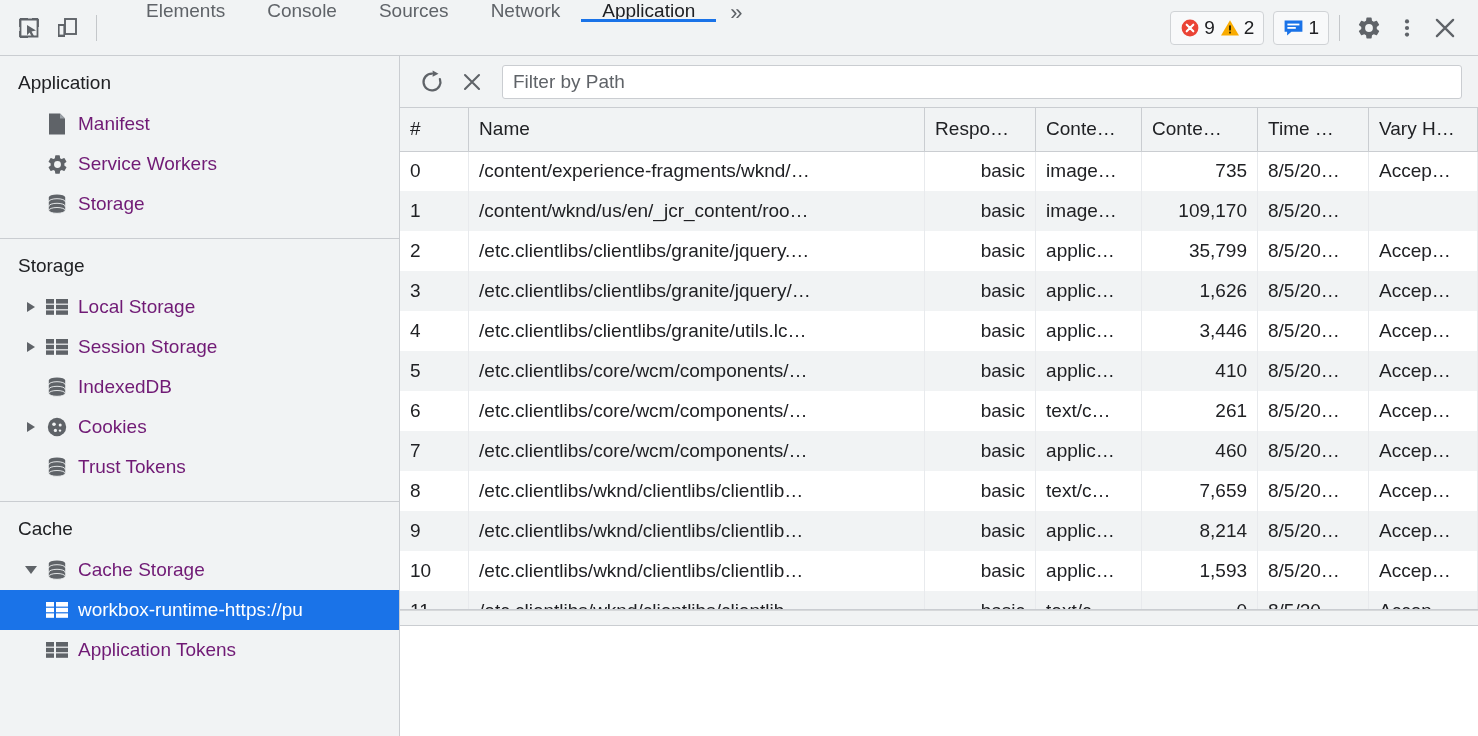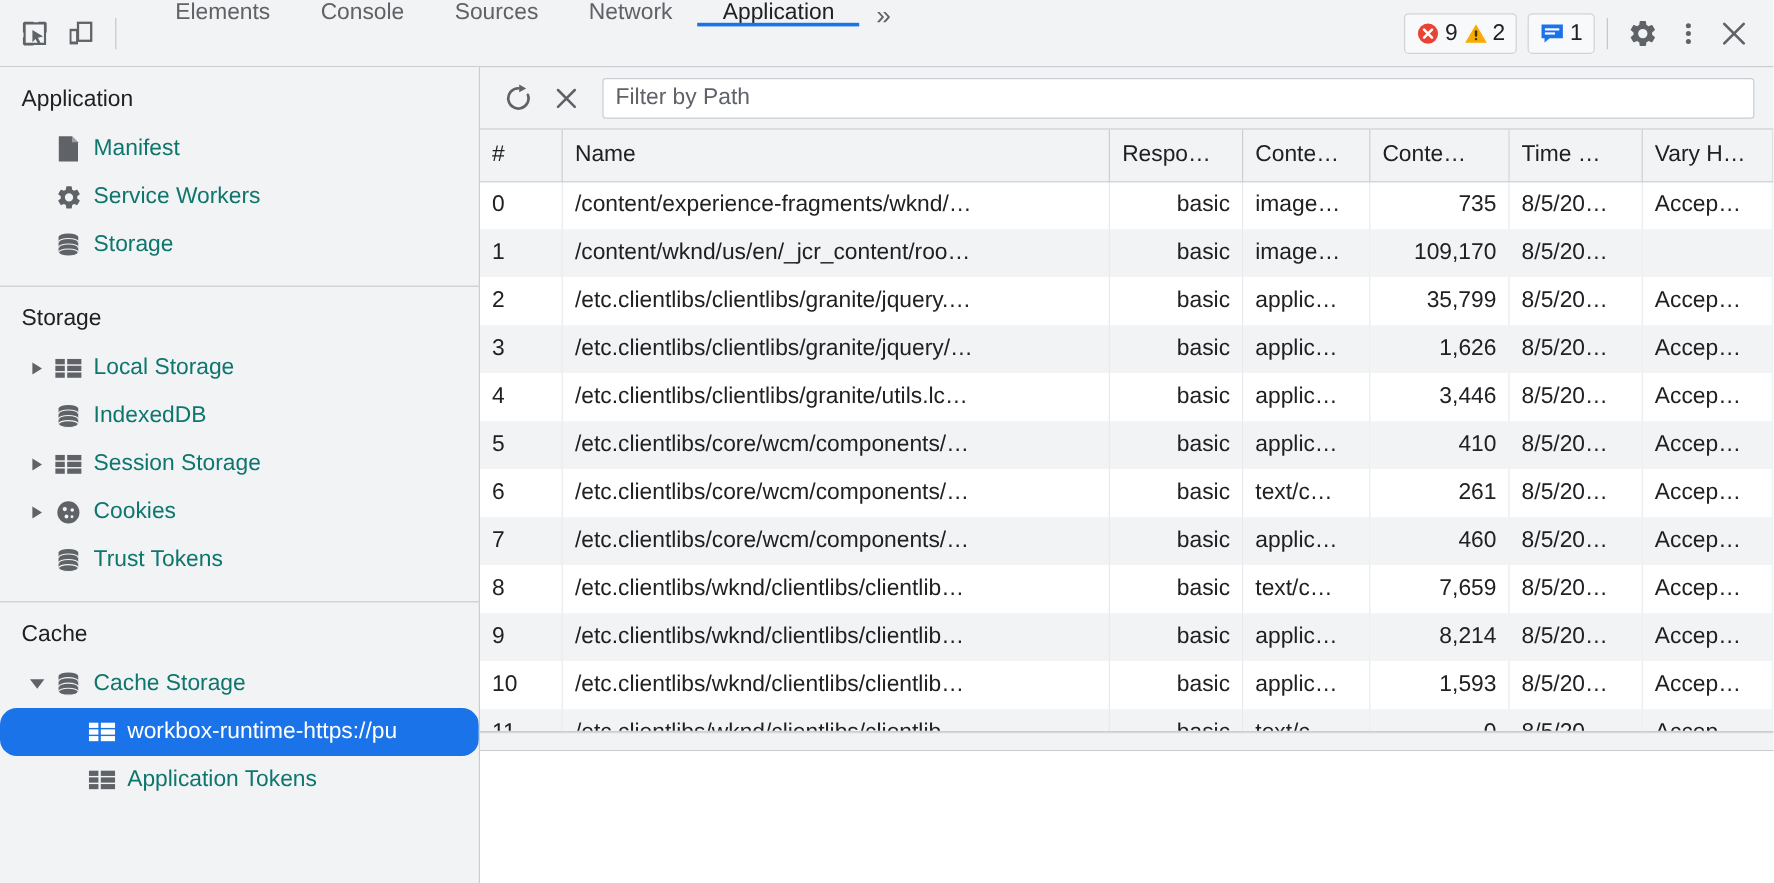--- a/index.html
+++ b/index.html
@@ -75,21 +75,21 @@
   }
   .side-section { border-bottom: 1px solid #cacdd1; padding: 12px 0 14px 0; }
   .side-section.last { border-bottom: none; }
   .section-title {
     font-size: 19px; color: #202124; padding: 4px 0 10px 18px;
   }
   .tree-row {
     display: flex; align-items: center;
     height: 40px;
     padding-left: 20px;
-    font-size: 19px; color: #0f766e;
+    font-size: 19px; color: #701a75;
     cursor: pointer;
     white-space: nowrap;
   }
   .tree-row.selected { background: #1a73e8; color: #ffffff; }
   .tw-arrow {
     width: 22px; flex: 0 0 22px; display: flex; align-items: center; justify-content: center;
     cursor: pointer;
   }
   .tw-arrow .tri {
     width: 0; height: 0;
@@ -102,21 +102,21 @@
     border-right: 6px solid transparent;
     border-top: 8px solid #5f6368;
     border-bottom: none;
   }
   .tw-spacer { width: 22px; flex: 0 0 22px; }
   .tw-icon {
     width: 30px; flex: 0 0 30px; display: flex; align-items: center; justify-content: center;
     margin-right: 6px;
   }
   .tree-row.indent1 { padding-left: 20px; }
-  .tree-row.indent2 { padding-left: 48px; border-radius: 14px; }
+  .tree-row.indent2 { padding-left: 20px; }
   .tree-label { overflow: hidden; }
 
   
   #cache-pane { flex: 1 1 auto; display: flex; flex-direction: column; min-width: 0; background:#fff; }
   #cache-toolbar {
     height: 52px; background: #f1f3f4;
     border-bottom: 1px solid #cacdd1;
     display: flex; align-items: center; padding: 0 12px;
   }
   .ct-btn {
@@ -319,50 +319,50 @@
               <rect x="0" y="5.8" width="8" height="4.4" fill="#5f6368"></rect>
               <rect x="10" y="5.8" width="12" height="4.4" fill="#5f6368"></rect>
               <rect x="0" y="11.4" width="8" height="4.4" fill="#5f6368"></rect>
               <rect x="10" y="11.4" width="12" height="4.4" fill="#5f6368"></rect>
             </svg>
         </span>
         <span class="tree-label">Local Storage</span>
       </div>
 
       <div class="tree-row indent1">
+        <span class="tw-arrow">
+            <span class="tri"></span>
+          </span>
+        <span class="tw-icon">
+          <svg width="22" height="16" viewBox="0 0 22 16">
+              <rect x="0" y="0" width="8" height="4.6" fill="#5f6368"></rect>
+              <rect x="10" y="0" width="12" height="4.6" fill="#5f6368"></rect>
+              <rect x="0" y="5.8" width="8" height="4.4" fill="#5f6368"></rect>
+              <rect x="10" y="5.8" width="12" height="4.4" fill="#5f6368"></rect>
+              <rect x="0" y="11.4" width="8" height="4.4" fill="#5f6368"></rect>
+              <rect x="10" y="11.4" width="12" height="4.4" fill="#5f6368"></rect>
+            </svg>
+        </span>
+        <span class="tree-label">Session Storage</span>
+      </div>
+
+      <div class="tree-row indent1">
         <span class="tw-spacer"></span>
         <span class="tw-icon">
           <svg width="22" height="22" viewBox="0 0 22 22">
               <ellipse cx="11" cy="4.4" rx="8.2" ry="2.9" fill="#5f6368"></ellipse>
               <rect x="2.8" y="4.4" width="16.4" height="4" fill="#5f6368"></rect>
               <ellipse cx="11" cy="8.6" rx="8.2" ry="2.9" fill="#5f6368" stroke="#f1f3f4" stroke-width="0.9"></ellipse>
               <rect x="2.8" y="9" width="16.4" height="4" fill="#5f6368"></rect>
               <ellipse cx="11" cy="13.2" rx="8.2" ry="2.9" fill="#5f6368" stroke="#f1f3f4" stroke-width="0.9"></ellipse>
               <rect x="2.8" y="13.6" width="16.4" height="3.6" fill="#5f6368"></rect>
               <ellipse cx="11" cy="17.4" rx="8.2" ry="2.9" fill="#5f6368" stroke="#f1f3f4" stroke-width="0.9"></ellipse>
             </svg>
         </span>
         <span class="tree-label">IndexedDB</span>
-      </div>
-
-      <div class="tree-row indent1">
-        <span class="tw-arrow">
-            <span class="tri"></span>
-          </span>
-        <span class="tw-icon">
-          <svg width="22" height="16" viewBox="0 0 22 16">
-              <rect x="0" y="0" width="8" height="4.6" fill="#5f6368"></rect>
-              <rect x="10" y="0" width="12" height="4.6" fill="#5f6368"></rect>
-              <rect x="0" y="5.8" width="8" height="4.4" fill="#5f6368"></rect>
-              <rect x="10" y="5.8" width="12" height="4.4" fill="#5f6368"></rect>
-              <rect x="0" y="11.4" width="8" height="4.4" fill="#5f6368"></rect>
-              <rect x="10" y="11.4" width="12" height="4.4" fill="#5f6368"></rect>
-            </svg>
-        </span>
-        <span class="tree-label">Session Storage</span>
       </div>
 
 
       <div class="tree-row indent1">
         <span class="tw-arrow">
             <span class="tri"></span>
           </span>
         <span class="tw-icon">
           <svg width="22" height="22" viewBox="0 0 22 22">
               <circle cx="11" cy="11" r="9.2" fill="#5f6368"></circle>

